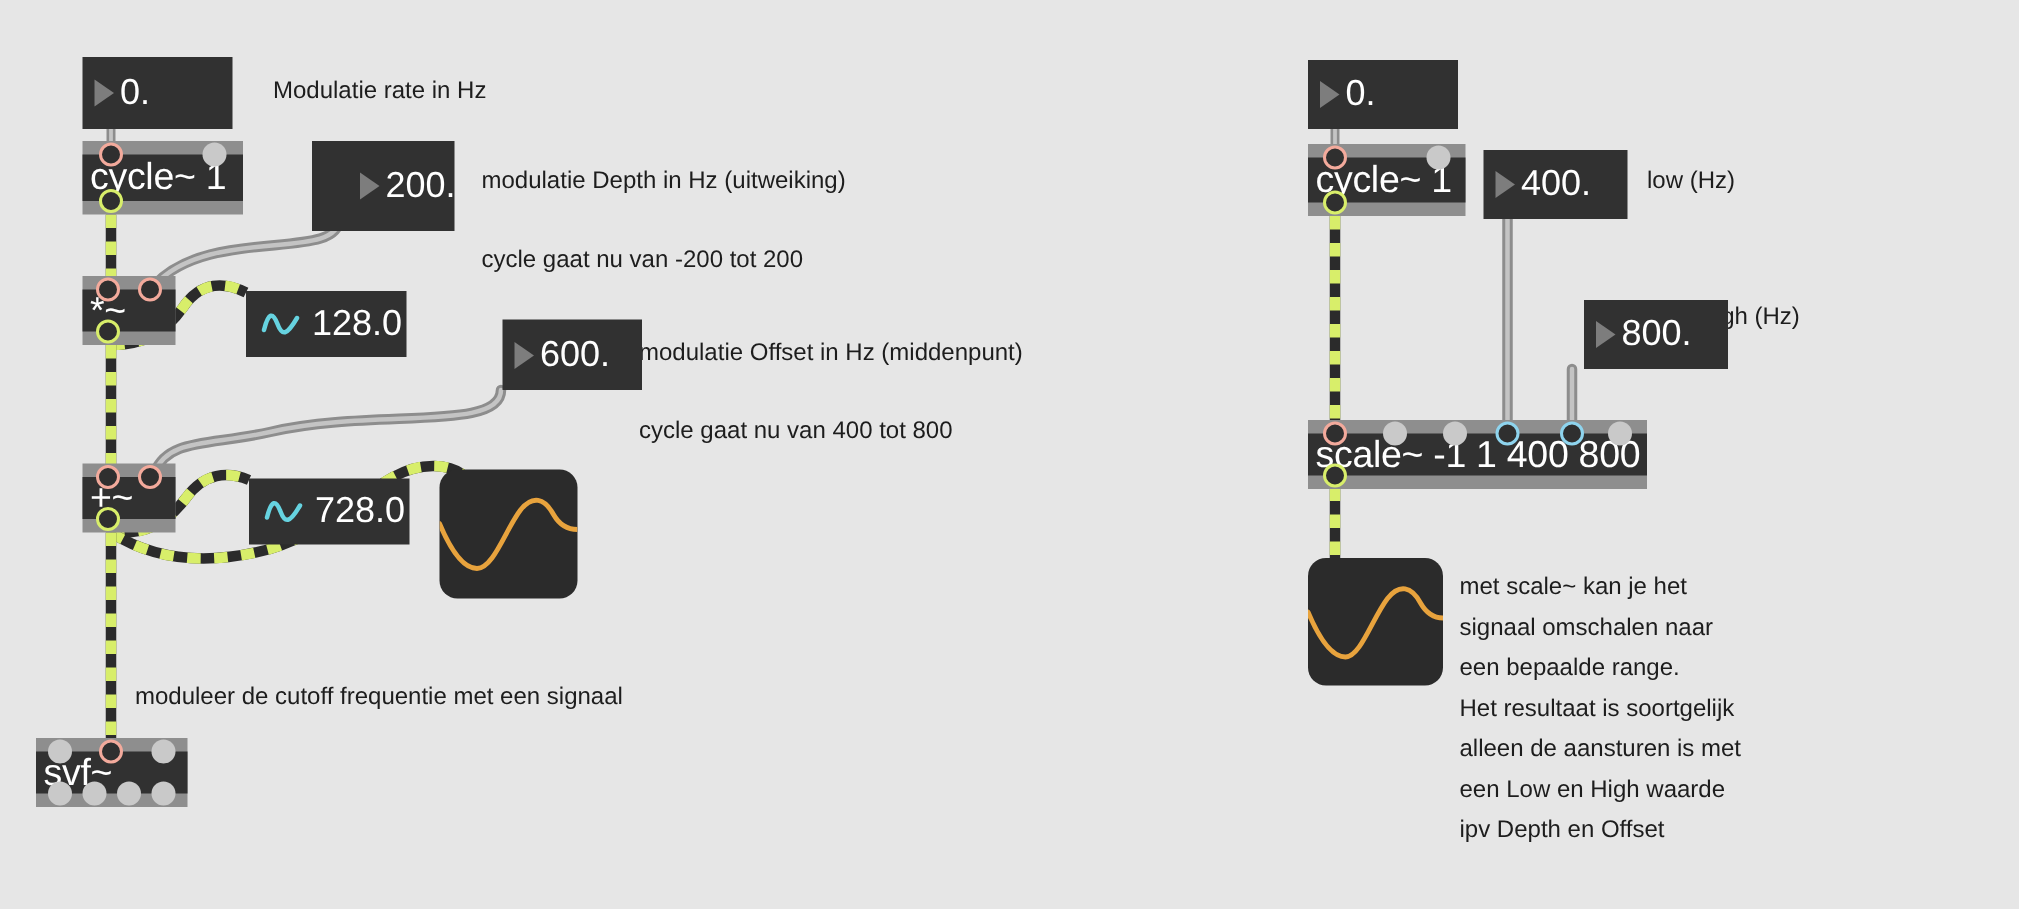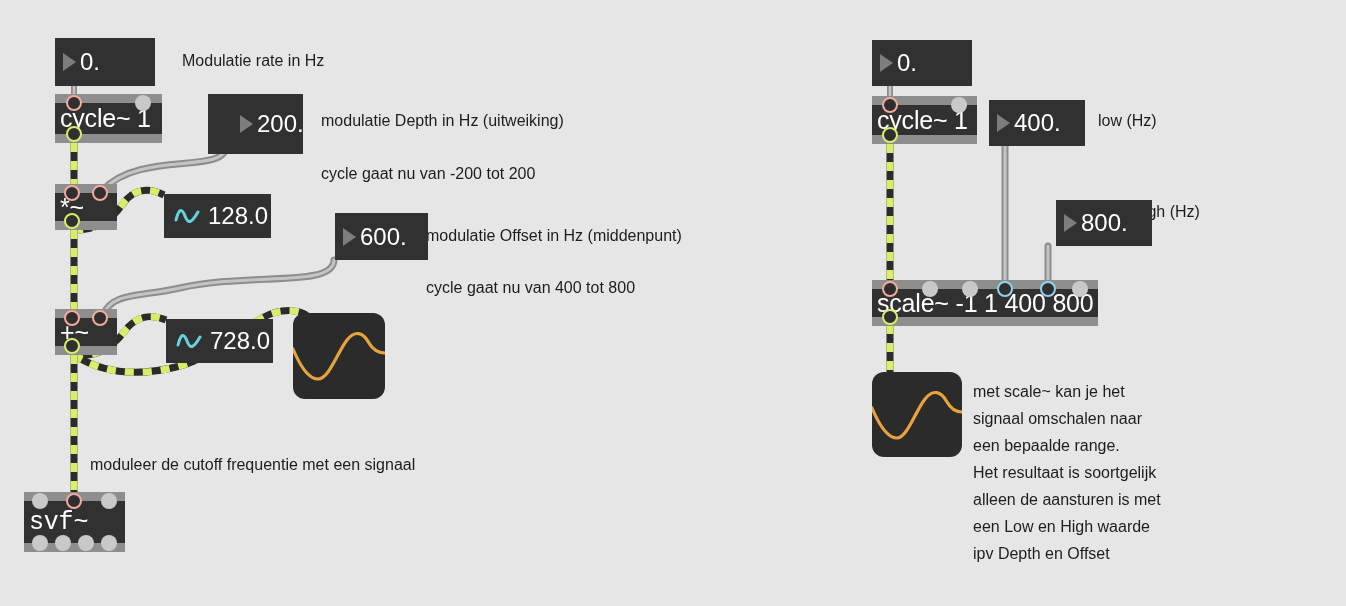--- a/index.html
+++ b/index.html
@@ -282,21 +282,21 @@
     </span>
     <span class="numval">728.0</span>
   </div>
 
   <div class="scope" style="left:293px; top:313px; width:92px; height:86px;">
     <svg width="92" height="86" viewBox="0 0 92 86">
       <path d="M0,36 C8,55 16,66 25,66 C36,66 44,40 54,27 C62,17 70,19 76,30 C80,37 85,40 92,40" stroke="#e8a33d" stroke-width="3.2" fill="none" stroke-linecap="round"></path>
     </svg>
   </div>
 
-  <div class="obj" style="left:24px; top:492px; width:101px; height:60px;font-family:Liberation Mono, monospace;">
+  <div class="obj" style="left:24px; top:492px; width:101px; height:46px;">
     <div class="obj-body">
       <span class="obj-text">svf~</span>
     </div>
     <div class="port-wrap">
       <span class="port in ctl" style="left:8px;"></span>
       <span class="port in sig" style="left:42px;"></span>
       <span class="port in ctl" style="right:8px;"></span>
       <span class="port out ctl" style="left:8px;"></span>
       <span class="port out ctl" style="left:31px;"></span>
       <span class="port out ctl" style="left:54px;"></span>

